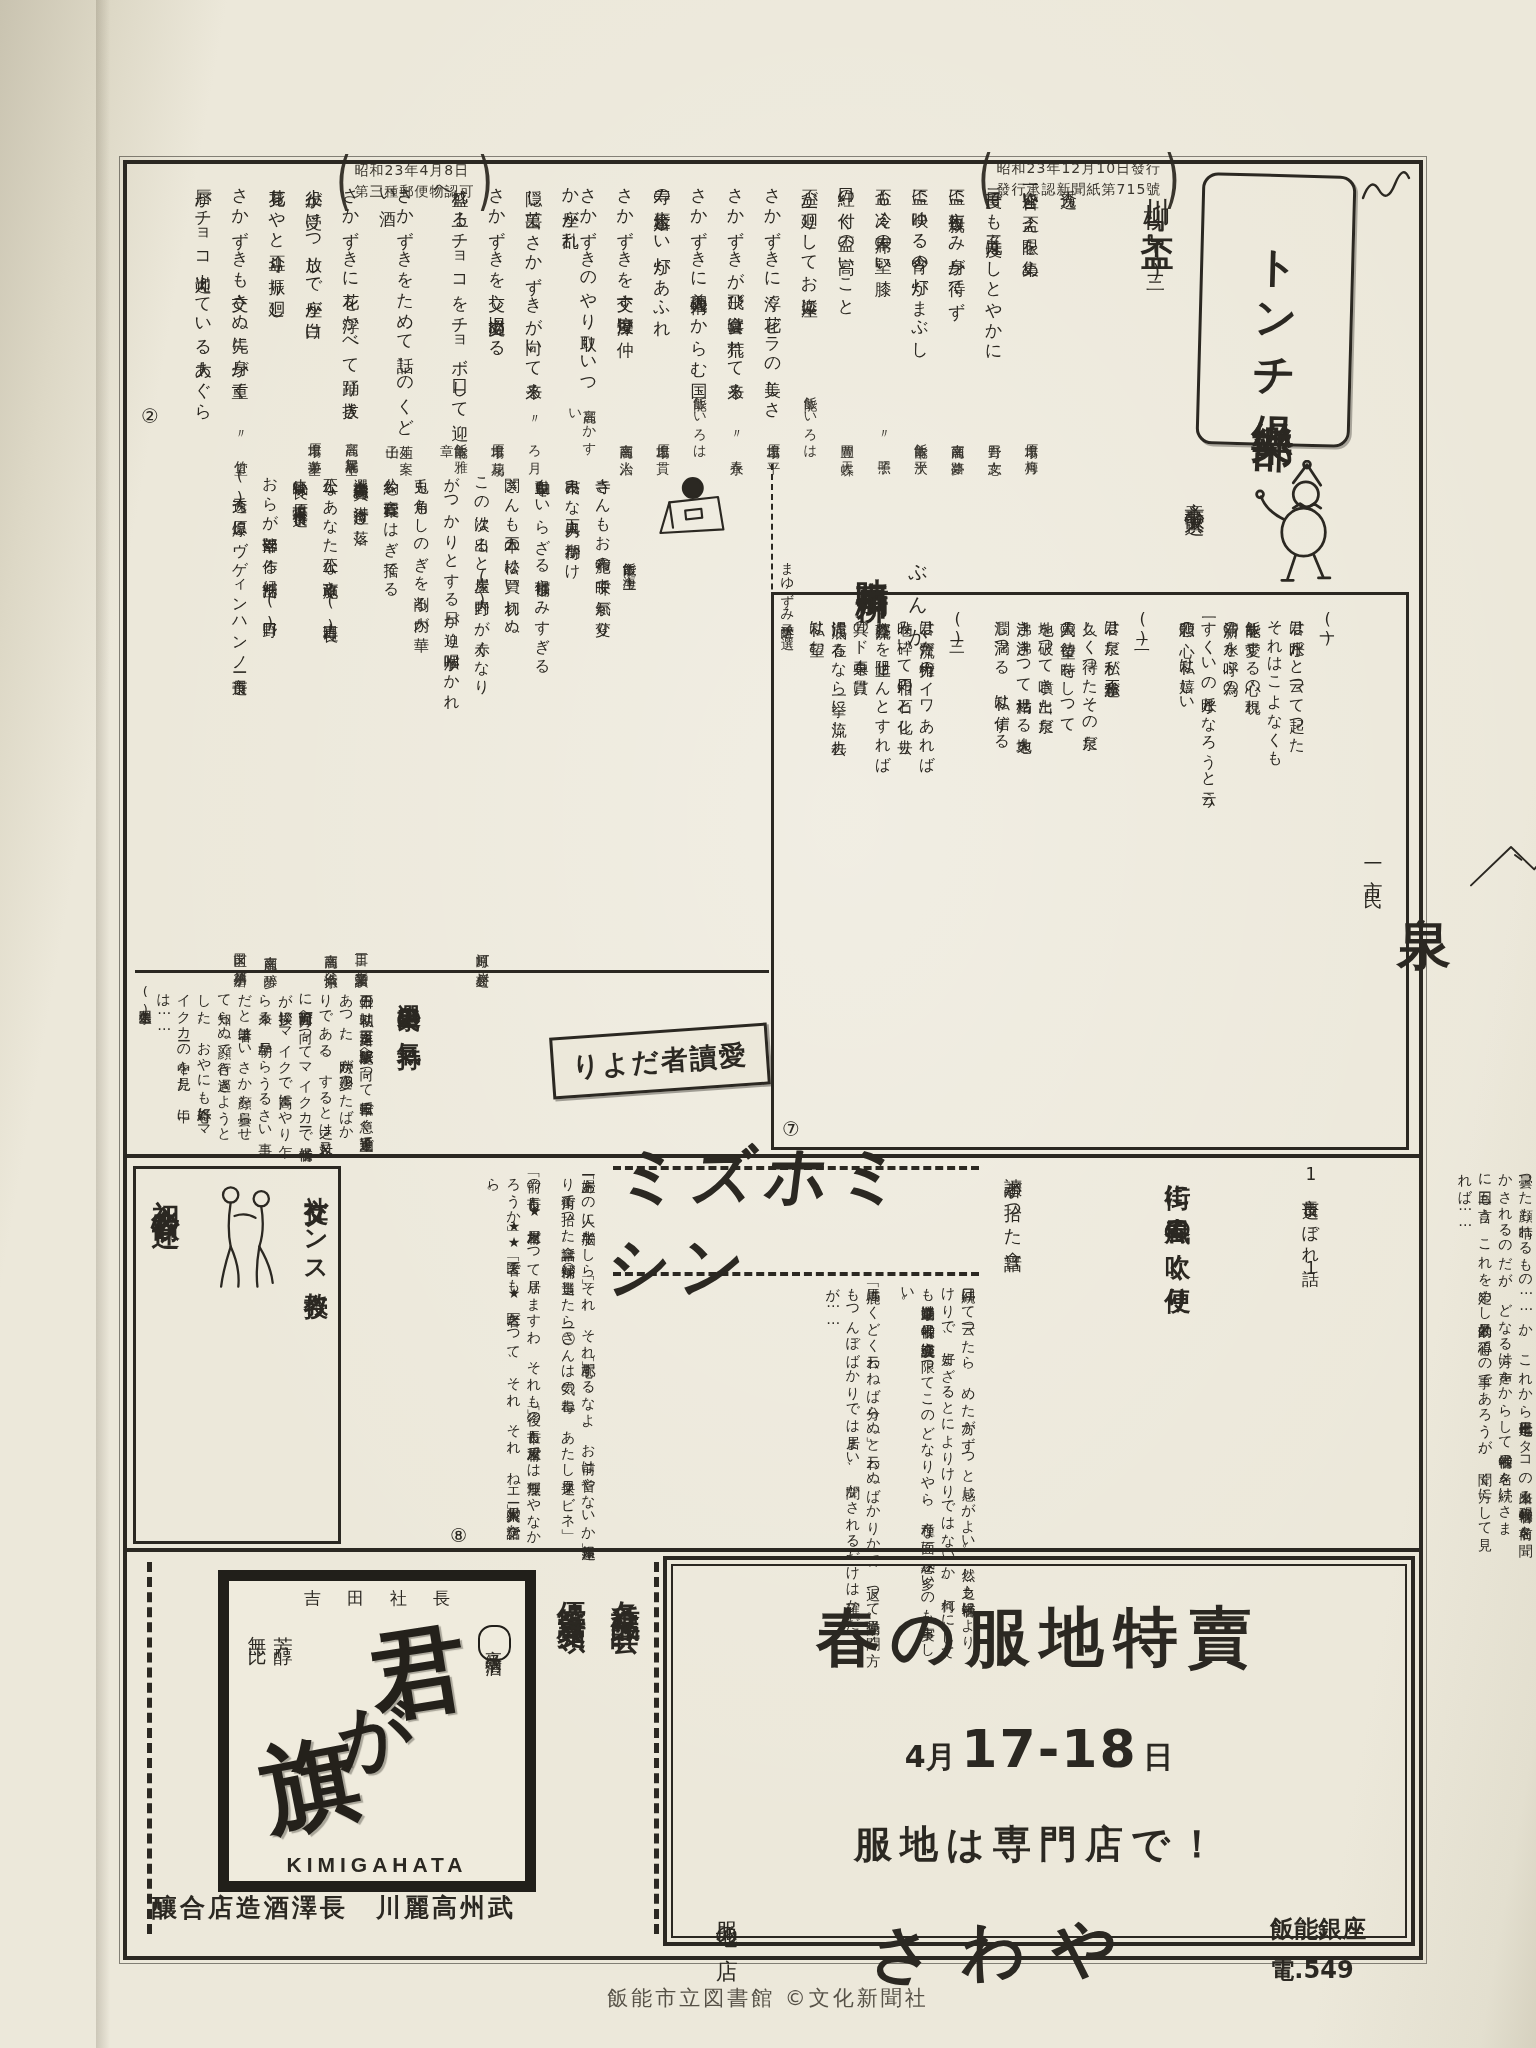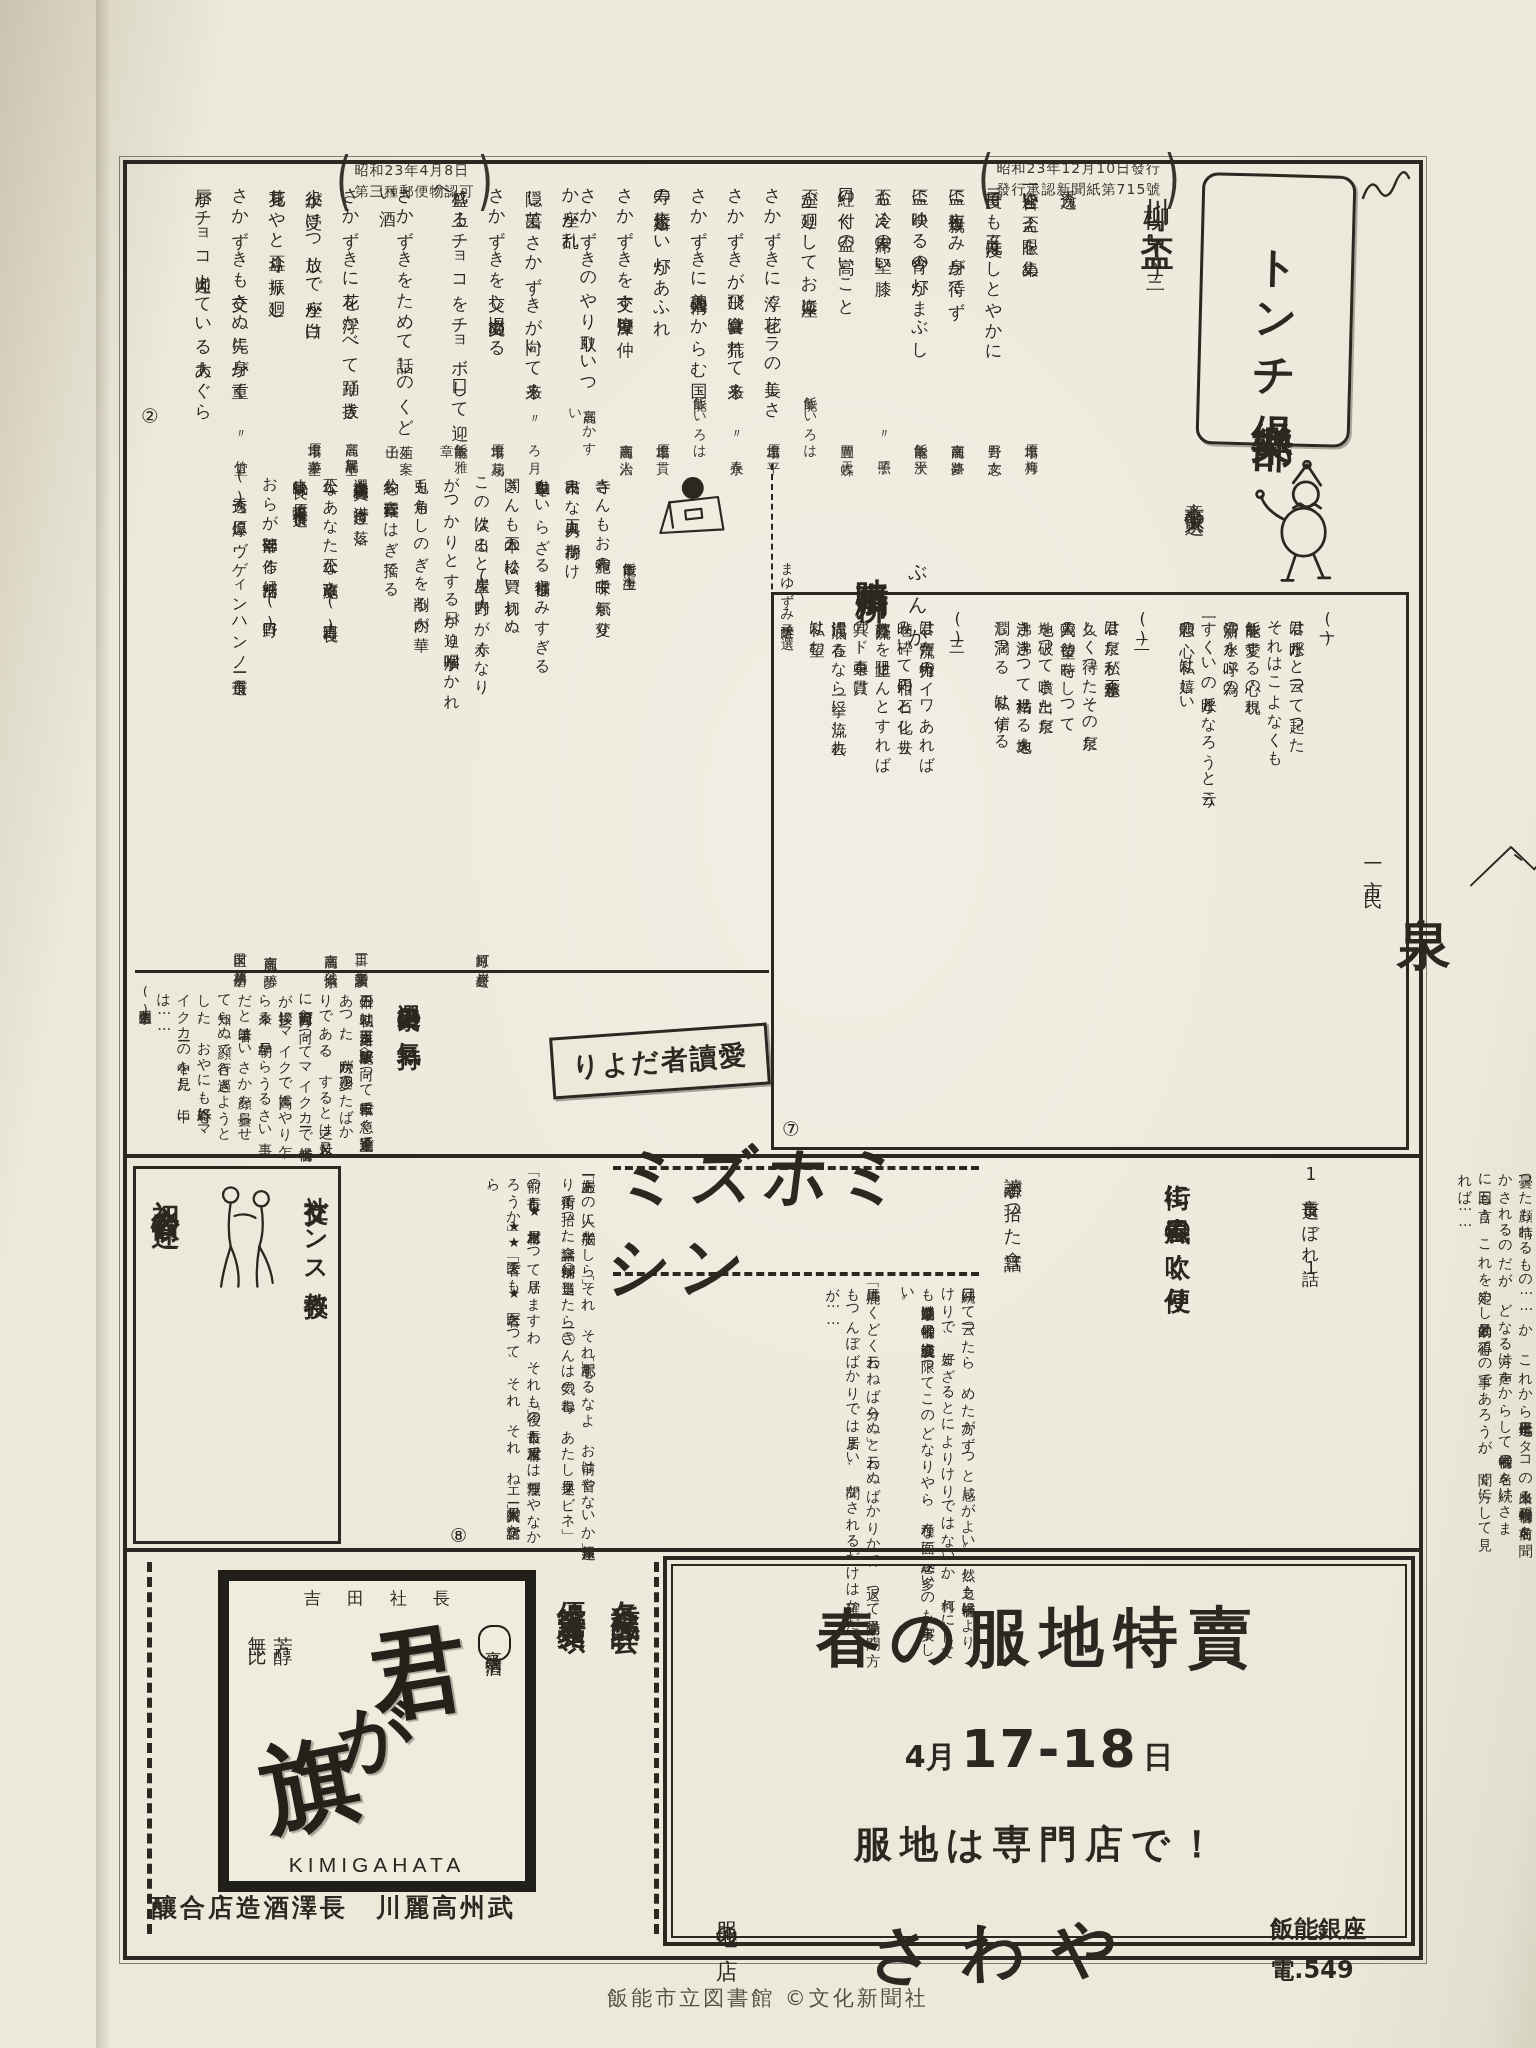--- a/index.html
+++ b/index.html
@@ -114,21 +114,21 @@
   #sake-label .tm{position:absolute;left:0;right:0;top:6px;text-align:center;font-size:17px;letter-spacing:26px;text-indent:26px;}
   #sake-label .pill{position:absolute;right:14px;top:44px;writing-mode:vertical-rl;text-orientation:upright;
     font-size:17px;border:2.5px solid #211f1a;border-radius:14px;padding:10px 3px;letter-spacing:3px;}
   #sake-label .q{position:absolute;left:16px;top:40px;writing-mode:vertical-rl;text-orientation:upright;
     font-size:19px;letter-spacing:10px;}
   .brush{position:absolute;font-weight:900;color:#24211b;text-shadow:2px 2px 1px rgba(36,33,27,.35);}
   #kg1{font-size:96px;right:58px;top:28px;transform:rotate(-9deg);}
   #kg2{font-size:74px;left:108px;top:106px;transform:rotate(-6deg);}
   #kg3{font-size:96px;left:34px;top:140px;transform:rotate(-11deg);}
   #sake-label .romaji{position:absolute;left:0;right:0;bottom:4px;text-align:center;
-    font-size:21px;letter-spacing:5px;font-family:"Liberation Sans",sans-serif;text-orientation:mixed;}
+    font-size:21px;letter-spacing:5px;font-family:"Liberation Sans",sans-serif;text-orientation:mixed;font-weight:bold;}
   #sake .prize{position:absolute;right:8px;top:16px;height:290px;}
   #sake .prize>*{margin-block-end:14px;font-size:29px;font-weight:700;letter-spacing:6px;}
   #sake .brewer{position:absolute;left:0;right:0;bottom:10px;text-align:left;
     font-size:25px;font-weight:800;letter-spacing:3px;filter:blur(.3px);}
   #fabric{position:absolute;left:536px;top:1392px;right:4px;height:382px;
     border:4px solid #2b2822;box-shadow:inset 0 0 0 4px #ece8da, inset 0 0 0 6px #2b2822;
     display:flex;flex-direction:column;align-items:center;justify-content:space-between;}
   #fabric .hl{font-size:64px;font-weight:900;letter-spacing:10px;margin-top:34px;}
   #fabric .date{margin-top:38px;font-weight:900;}
   #fabric .date .n{font-size:52px;letter-spacing:2px;margin-top:40px;}

